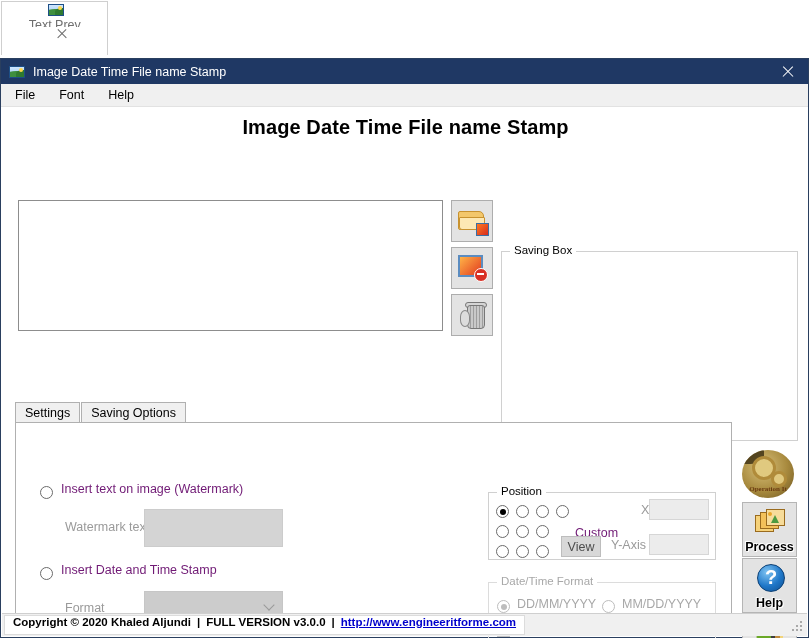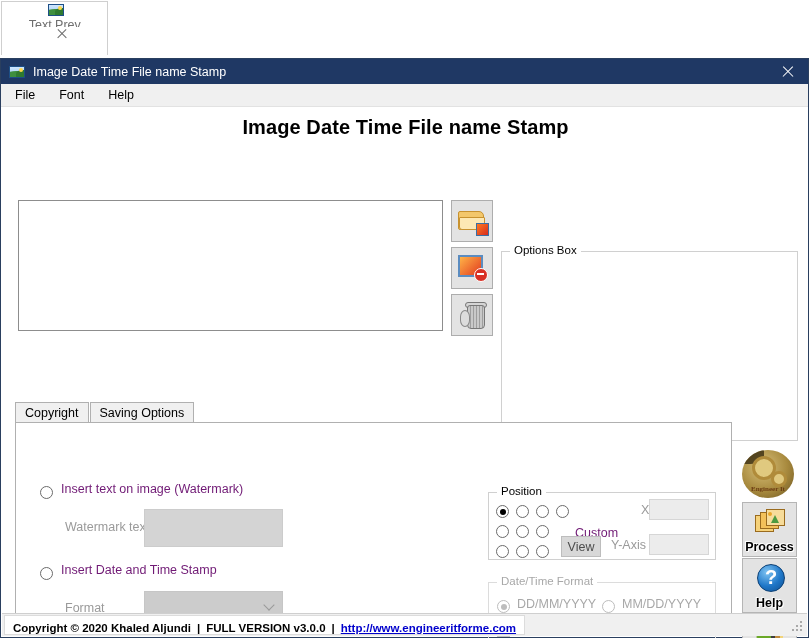--- a/index.html
+++ b/index.html
@@ -497,21 +497,21 @@
     display: flex;
     align-items: center;
   }
   .statusbar .copy-panel {
     height: 20px;
     margin-left: 2px;
     background: #ffffff;
     border: 1px solid #dcdcdc;
     box-sizing: border-box;
     display: flex;
-    align-items: flex-end;
+    align-items: flex-start;
     padding: 0 8px;
     font-size: 11.5px;
     font-weight: bold;
     color: #000;
     white-space: nowrap;
   }
   .statusbar .copy-panel .sep { padding: 0 6px; font-weight: bold; }
   .statusbar .copy-panel a {
     color: #0000cc;
     text-decoration: underline;
@@ -591,26 +591,26 @@
       </div>
       <div class="toolbtn b3">
         <span class="ic-trash">
           <i class="lid"></i>
             <i class="can"></i>
             <i class="lid2"></i>
         </span>
       </div>
 
       <div class="groupbox previewbox">
-        <span class="gb-legend">Options Box</span>
+        <span class="gb-legend">Saving Box</span>
       </div>
 
       <div class="tabcontrol">
         <div class="tabheaders">
-          <div class="tabhdr">Copyright</div>
+          <div class="tabhdr">Settings</div>
           <div class="tabhdr">Saving Options</div>
         </div>
 
         <div class="tabpanel">
 
           <span class="radio" style="left:24px; top:63px;"></span>
           <span class="lbl" style="left:45px; top:59px;">Insert text on image (Watermark)</span>
 
           <span class="lbl dim" style="left:49px; top:97px;">Watermark text</span>
           <span class="textbox" style="left:128px; top:86px; width:139px; height:38px;" title=""></span>
@@ -662,21 +662,21 @@
 
         <span class="checkbox disabled" style="left:8px; top:41px;"></span>
         <span class="lbl dim" style="left:28px; top:38px;">Add AM/PM Prefix</span>
 
       </div>
 
       <div class="logo-badge">
         <span class="dark"></span>
         <span class="g1"></span>
         <span class="g2"></span>
-        <span class="ribbon">Engineer It</span>
+        <span class="ribbon">Operation It</span>
       </div>
 
       <div class="sidebtn" style="left:741px; top:395px;">
         <span class="ic-process">
           <i class="c1 card"></i>
             <i class="c2 card"></i>
             <i class="c3 card"></i>
           <i class="sun2"></i>
             <i class="tree"></i>
         </span>

